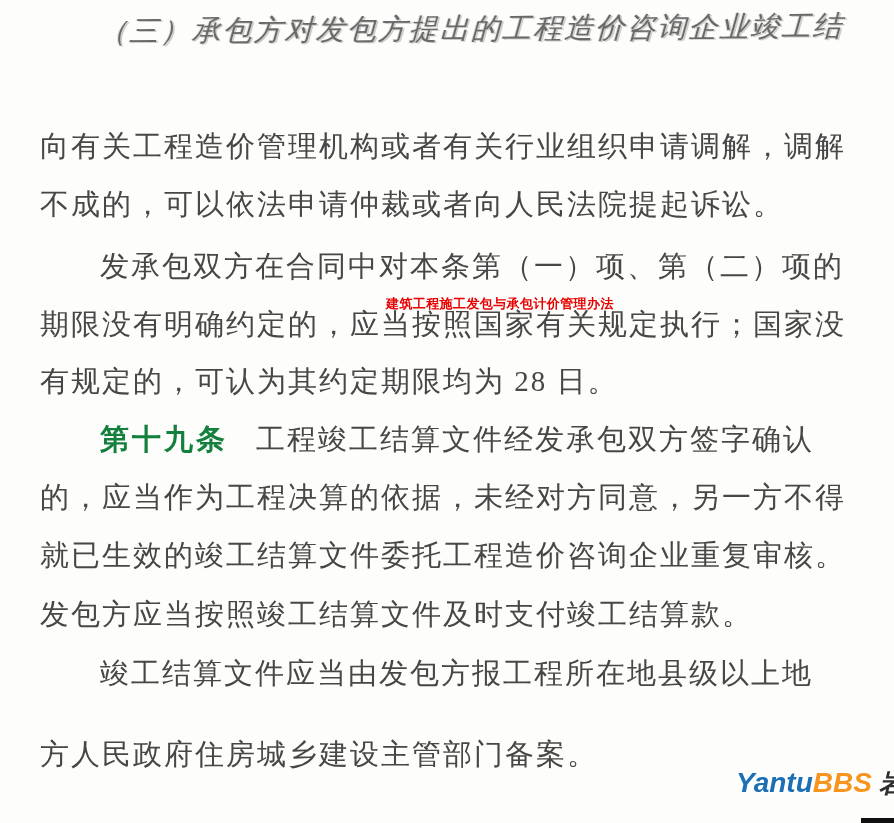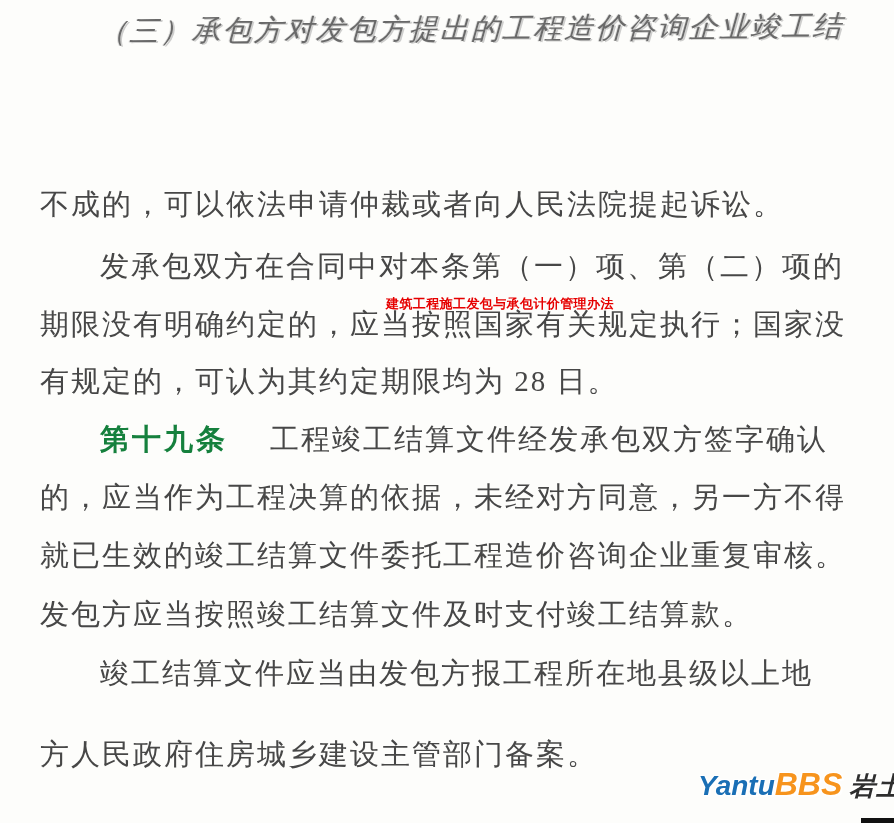--- a/index.html
+++ b/index.html
@@ -32,21 +32,21 @@
     transform: skewX(-16deg) rotate(-0.4deg);
     transform-origin: left bottom;
     text-shadow: 2px 1px 0 rgba(140,140,140,0.45), -1px 0 0 rgba(160,160,160,0.35);
     opacity: 0.92;
   }
   .bold-lead {
     font-weight: bold;
     color: #15803d;
     letter-spacing: 3px;
   }
-  .after-bold { margin-left: 42px; }
+  .after-bold { margin-left: 28px; }
   .watermark {
     position: absolute;
     left: 386px;
     top: 295px;
     font-size: 13px;
     font-weight: 600;
     letter-spacing: 0.4px;
     color: #e60000;
     font-family: "Liberation Sans", "DejaVu Sans", sans-serif;
     white-space: nowrap;
@@ -59,24 +59,25 @@
     white-space: nowrap;
     font-family: "Liberation Sans", "DejaVu Sans", sans-serif;
     font-style: italic;
     font-weight: bold;
     z-index: 6;
   }
   .logo .yantu {
     color: #1a6fb5;
     font-size: 28px;
     text-shadow: -1px -1px 0 #fff, 1px -1px 0 #fff, -1px 1px 0 #fff, 1px 1px 0 #fff, 2px 2px 0 #fff;
+    margin-left: 38px;
   }
   .logo .bbs {
     color: #f7941d;
-    font-size: 32px;
+    font-size: 28px;
     text-shadow: -1px -1px 0 #fff, 1px -1px 0 #fff, -1px 1px 0 #fff, 1px 1px 0 #fff, 2px 2px 0 #fff;
   }
   .logo .cn {
     color: #2e2e2e;
     font-size: 26px;
     margin-left: 7px;
     letter-spacing: 1px;
     text-shadow: -1px -1px 0 #fff, 1px -1px 0 #fff, -1px 1px 0 #fff, 1px 1px 0 #fff;
   }
   .corner-bar {
@@ -88,20 +89,21 @@
     background: #111111;
     z-index: 7;
   }
 </style>
 </head>
 <body>
 
 <div class="page">
 
   <div class="doc-line skewed" style="top:14px">（三）承包方对发包方提出的工程造价咨询企业竣工结</div>
+  <div class="doc-line" style="top:129px">向有关工程造价管理机构或者有关行业组织申请调解，调解</div>
   <div class="doc-line" style="top:187px">不成的，可以依法申请仲裁或者向人民法院提起诉讼。</div>
   <div class="doc-line indent" style="top:249px">发承包双方在合同中对本条第（一）项、第（二）项的</div>
 
   <div class="watermark">建筑工程施工发包与承包计价管理办法</div>
 
   <div class="doc-line" style="top:307px">期限没有明确约定的，应当按照国家有关规定执行；国家没</div>
   <div class="doc-line" style="top:364px">有规定的，可认为其约定期限均为 28 日。</div>
 
   <div class="doc-line indent" style="top:422px">
     <span class="bold-lead">第十九条</span><span class="after-bold">工程竣工结算文件经发承包双方签字确认</span>

